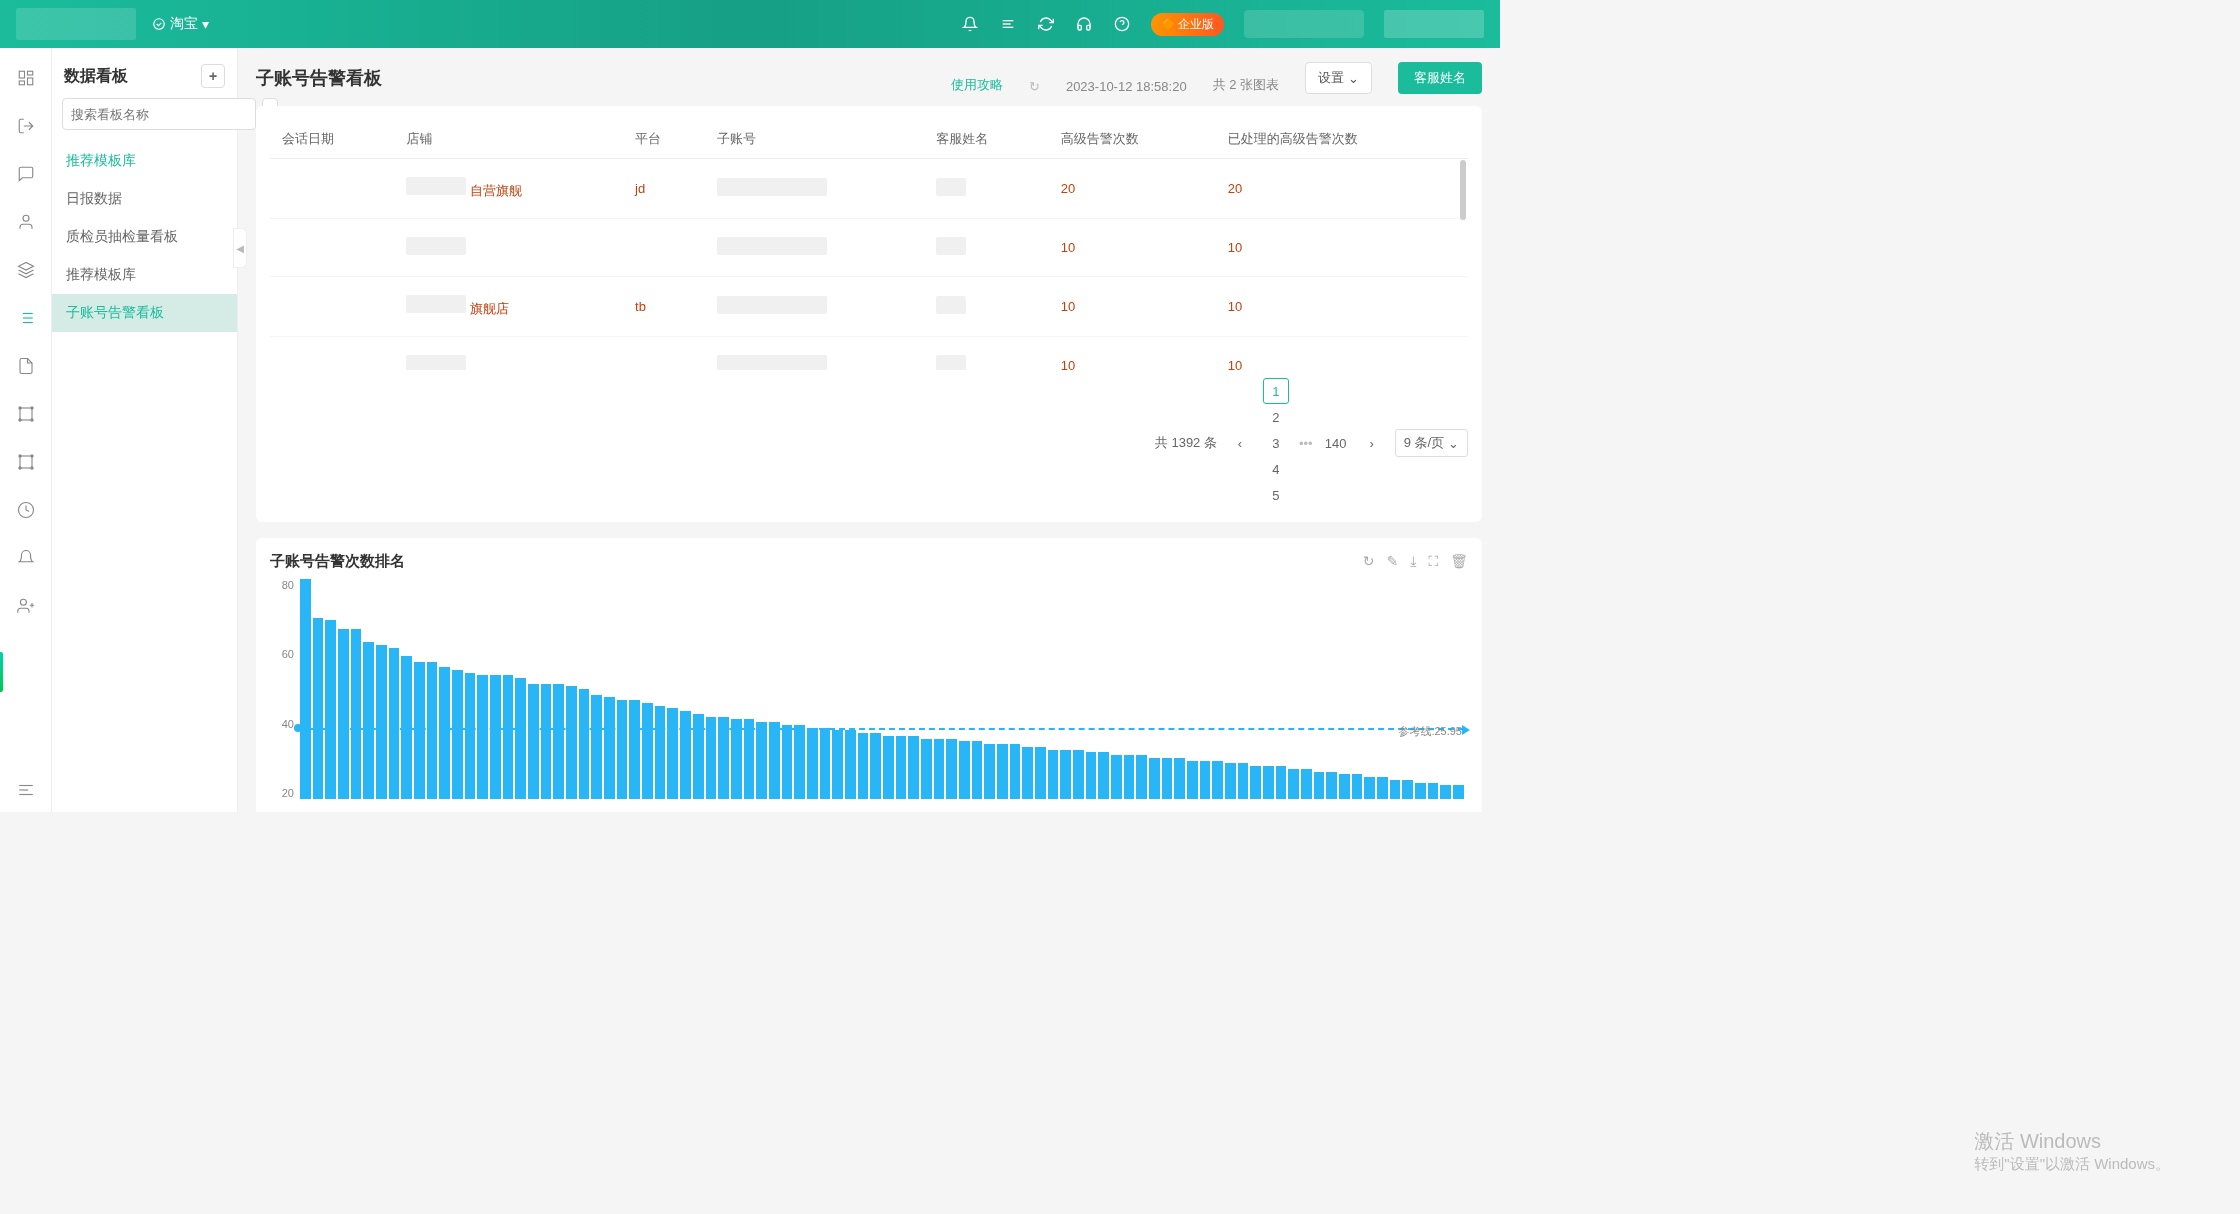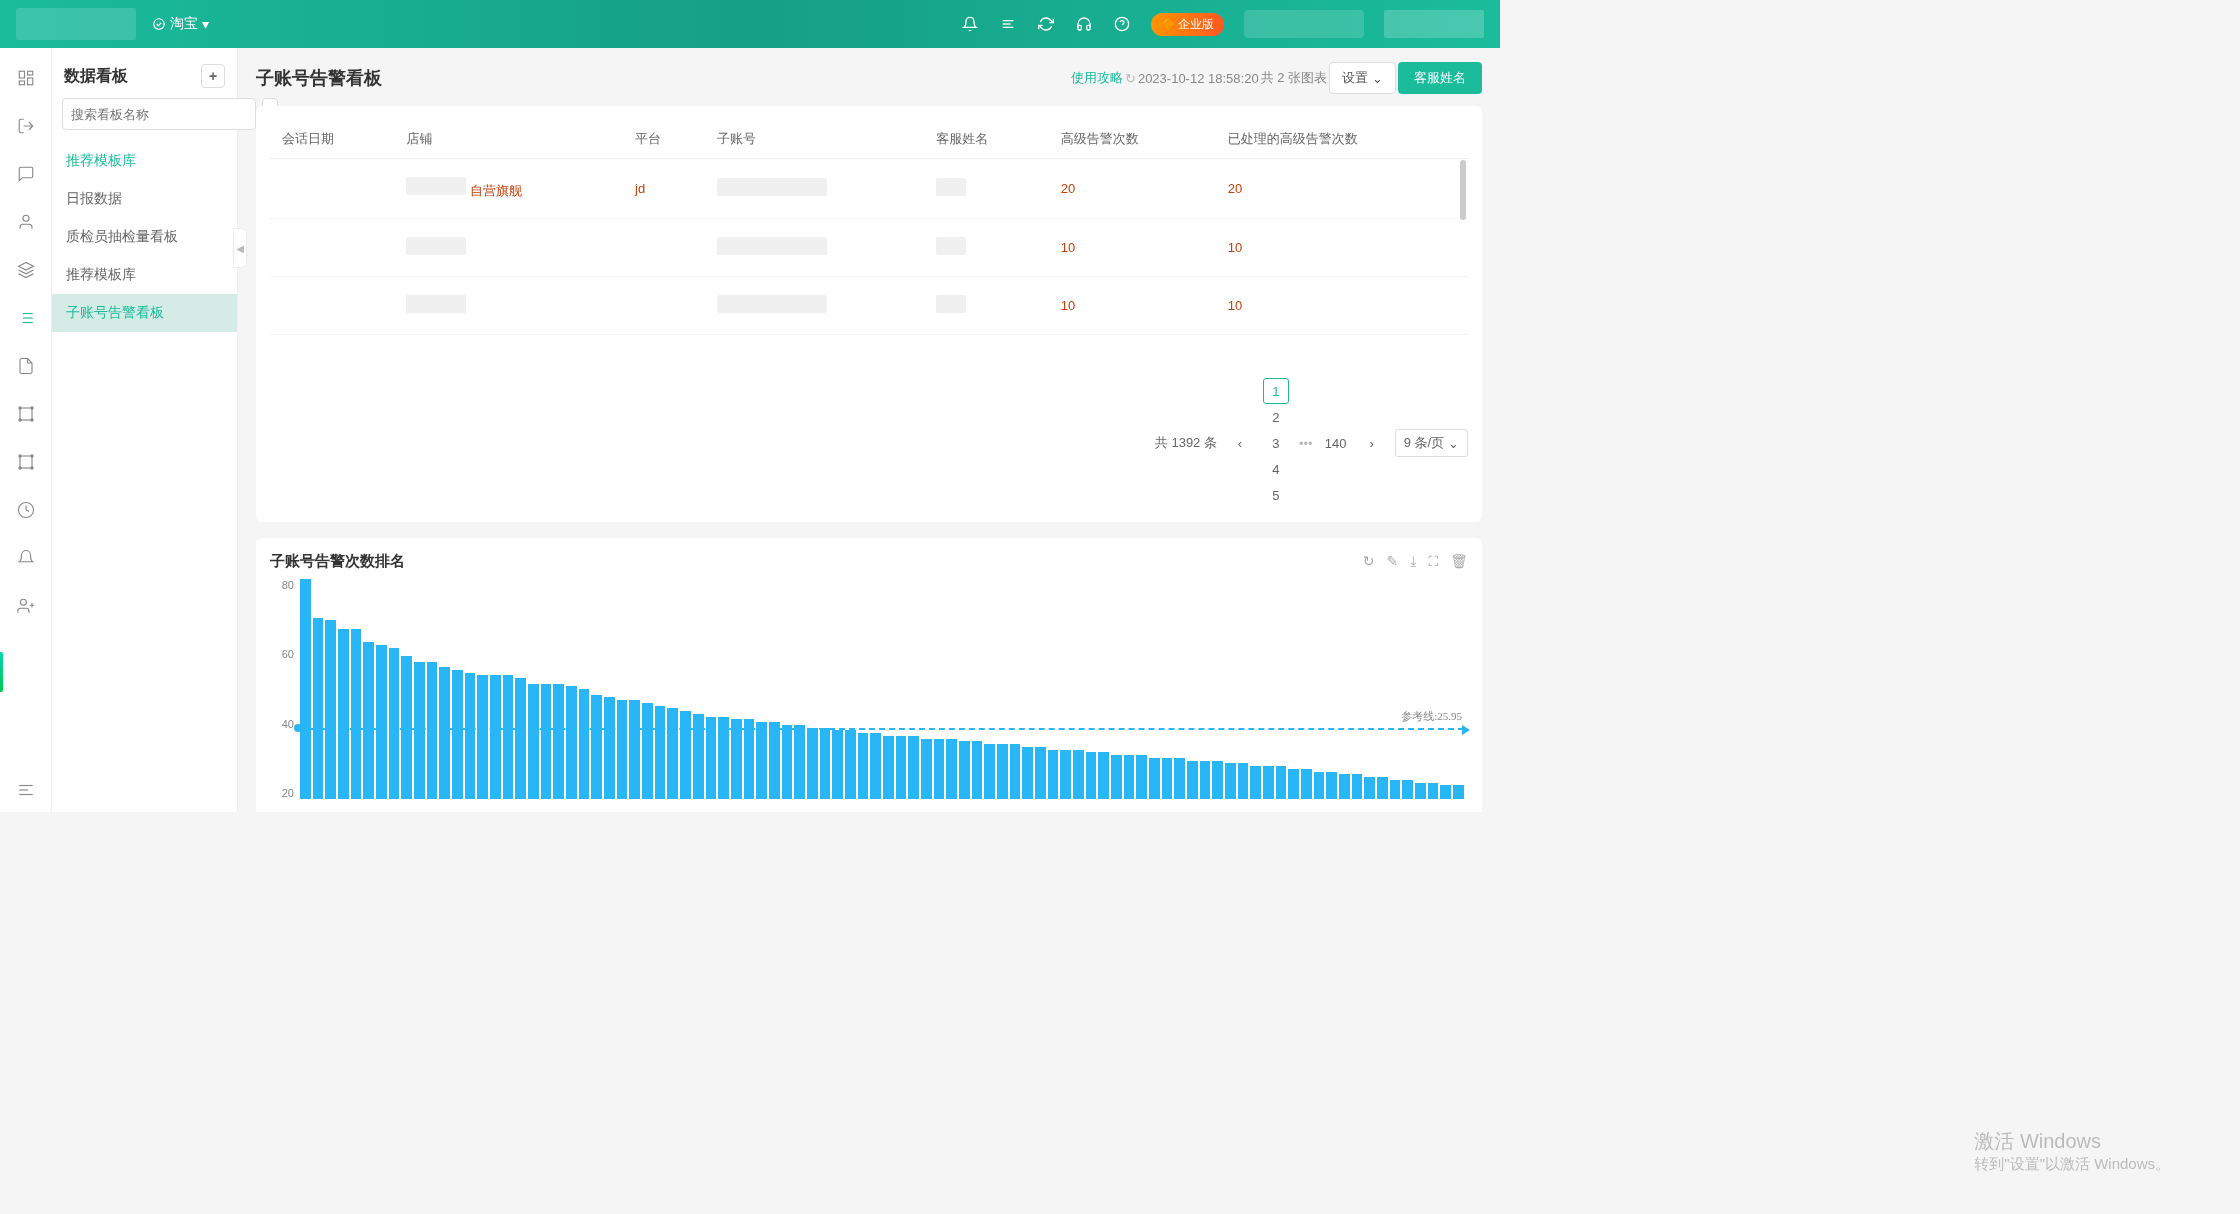--- a/index.html
+++ b/index.html
@@ -31,21 +31,21 @@
 .sb-search input { flex: 1; height: 32px; border: 1px solid #ddd; border-radius: 4px; padding: 0 8px; font-size: 13px; outline: none; }
 .sb-search-btn { width: 32px; height: 32px; border: 1px solid #ddd; border-radius: 4px; background: #fff; cursor: pointer; display: flex; align-items: center; justify-content: center; color: #666; }
 .sb-menu a { display: block; padding: 10px 14px; font-size: 14px; color: #666; text-decoration: none; cursor: pointer; }
 .sb-menu a.link-active { color: #1abc9c; }
 .sb-menu a.item-active { background: #d5ebe6; color: #1abc9c; }
 .collapse-handle { position: absolute; right: -10px; top: 180px; width: 14px; height: 40px; background: #fff; border: 1px solid #eee; border-radius: 0 6px 6px 0; display: flex; align-items: center; justify-content: center; cursor: pointer; color: #bbb; font-size: 10px; }
 
 .content { flex: 1; overflow: auto; padding: 14px 18px; }
 .page-head { display: flex; align-items: center; justify-content: space-between; margin-bottom: 12px; }
 .page-title { font-size: 18px; font-weight: 600; color: #333; }
-.head-right { display: flex; align-items: center; gap: 2px; font-size: 13px; color: #888; }
+.head-right { display: flex; align-items: flex-end; gap: 26px; font-size: 13px; color: #888; }
 .guide-link { color: #1abc9c; cursor: pointer; }
 .refresh-ic { color: #bbb; cursor: pointer; }
 .settings-btn { border: 1px solid #ddd; background: #fff; padding: 6px 12px; border-radius: 4px; cursor: pointer; display: flex; align-items: center; gap: 4px; color: #555; font-size: 13px; }
 .add-chart-btn { background: #1abc9c; color: #fff; border: none; padding: 7px 16px; border-radius: 4px; cursor: pointer; font-size: 13px; }
 
 .card { background: #fff; border-radius: 6px; padding: 14px; margin-bottom: 16px; position: relative; }
 table { width: 100%; border-collapse: collapse; font-size: 13px; }
 th { text-align: left; padding: 10px 12px; color: #666; font-weight: 500; border-bottom: 1px solid #eee; }
 td { padding: 18px 12px; color: #c2410c; border-bottom: 1px solid #f5f5f5; }
 .redact { background: #f0f0f0; display: inline-block; height: 18px; border-radius: 2px; }
@@ -280,20 +280,29 @@
   <td>jd</td>
   <td><span class="redact" style="width:110px"></span></td>
   <td><span class="redact" style="width:30px"></span></td>
   <td>20</td>
                 <td>20</td>
               </tr>
               <tr>
                 <td></td>
   <td><span class="redact" style="width:60px"></span> </td>
   <td></td>
+  <td><span class="redact" style="width:110px"></span></td>
+  <td><span class="redact" style="width:30px"></span></td>
+  <td>10</td>
+                <td>10</td>
+              </tr>
+              <tr>
+                <td></td>
+  <td><span class="redact" style="width:60px"></span> 旗舰店</td>
+  <td>tb</td>
   <td><span class="redact" style="width:110px"></span></td>
   <td><span class="redact" style="width:30px"></span></td>
   <td>10</td>
                 <td>10</td>
               </tr>
               <tr>
                 <td></td>
   <td><span class="redact" style="width:60px"></span> </td>
   <td></td>
   <td><span class="redact" style="width:110px"></span></td>
@@ -432,21 +441,21 @@
             <div class="bar" style="height: 22px;"></div>
             <div class="bar" style="height: 19.25px;"></div>
             <div class="bar" style="height: 19.25px;"></div>
             <div class="bar" style="height: 16.5px;"></div>
             <div class="bar" style="height: 16.5px;"></div>
             <div class="bar" style="height: 13.75px;"></div>
             <div class="bar" style="height: 13.75px;"></div>
           </div>
         <div class="ref-line" id="refline" style="top: 148.637px;"></div>
         <div class="ref-dot" id="refdot" style="top: 144.637px;"></div>
-        <div class="ref-label" id="reflabel" style="top: 130px; font-family: Liberation Serif, serif;">参考线:25.95</div>
+        <div class="ref-label" id="reflabel" style="top: 145px;">参考线:25.95</div>
       </div>
     </div>
   </div>
 </div>
 
 <div class="watermark">
   <div class="wm1">激活 Windows</div>
   <div>转到"设置"以激活 Windows。</div>
 </div>
 

